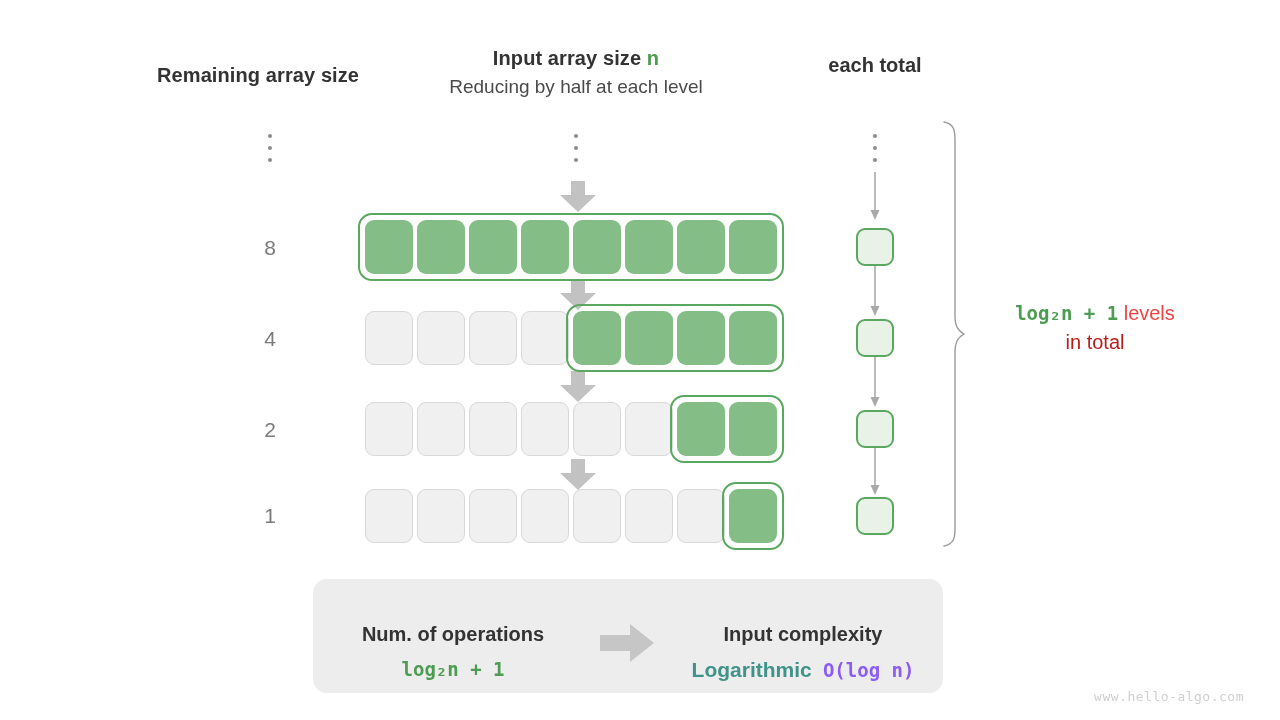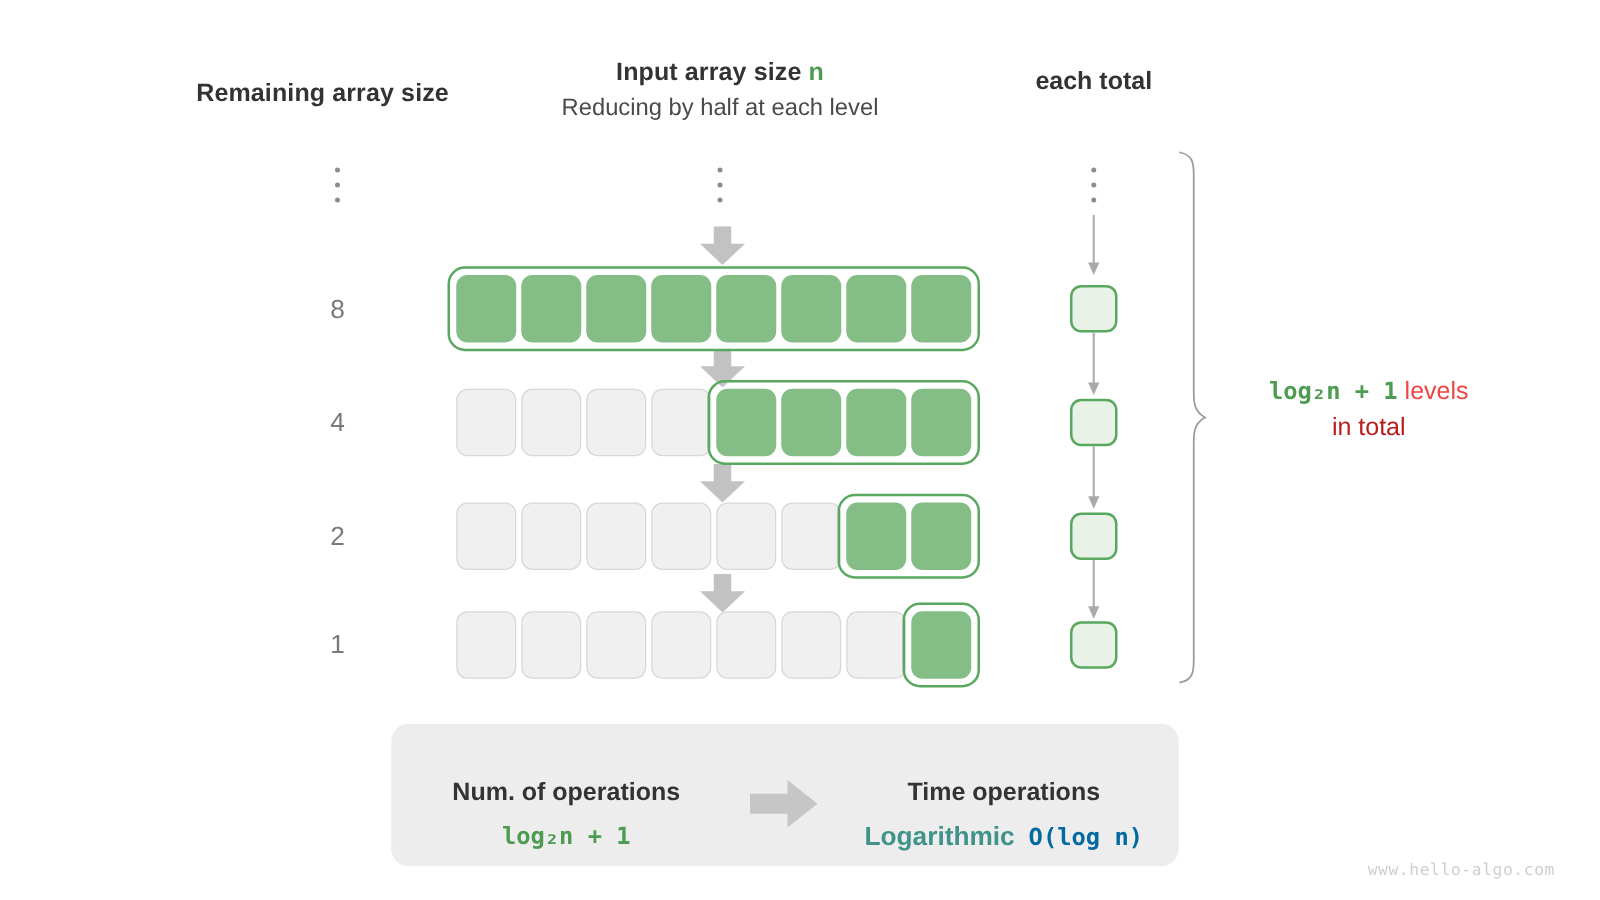--- a/index.html
+++ b/index.html
@@ -85,21 +85,21 @@
     background:#ededed; border-radius:14px;
   }
   #summary .col{ position:absolute; top:0; height:100%; display:flex;
     flex-direction:column; align-items:center; justify-content:center; gap:12px;margin-top:16px; }
   #sum-left{ left:0; width:280px; }
   #sum-right{ left:350px; width:280px; }
   .sum-title{ font-size:20px; font-weight:bold; color:#333; white-space:nowrap; }
   .sum-val{ font-size:20px; white-space:nowrap; }
   .sum-val .fml{ font-family:"DejaVu Sans Mono", monospace; font-weight:bold; color:#4d9c51; font-size:19px; }
   .sum-val .teal-b{ color:#3f9389; font-weight:bold; font-size:21px; }
-  .sum-val .teal-m{ color:#0369a1; font-family:"DejaVu Sans Mono", monospace; font-weight:bold; font-size:19px; }
+  .sum-val .teal-m{ color:#8b5cf6; font-family:"DejaVu Sans Mono", monospace; font-weight:bold; font-size:19px; }
   #sum-arrow{ position:absolute; left:287px; top:44px; }
 
   
   #watermark{
     position:absolute; right:36px; bottom:16px;
     font-family:"DejaVu Sans Mono", monospace; font-size:13px; color:#cfcfcf;
     letter-spacing:.5px;
   }
 </style>
 </head>
@@ -253,20 +253,20 @@
       <div class="sum-val"><span class="fml">log₂n + 1</span></div>
     </div>
 
     <div id="sum-arrow">
       <svg width="56" height="40" viewBox="0 0 56 40">
           <polygon points="0,12 30,12 30,1 54,20 30,39 30,28 0,28" fill="#c6c6c6"></polygon>
         </svg>
     </div>
 
     <div class="col" id="sum-right">
-      <div class="sum-title">Time operations</div>
+      <div class="sum-title">Input complexity</div>
       <div class="sum-val"><span class="teal-b">Logarithmic</span>&nbsp;&nbsp;<span class="teal-m">O(log n)</span></div>
     </div>
   </div>
 
   <div id="watermark">www.hello-algo.com</div>
 
 </div>
 
 </body></html>

